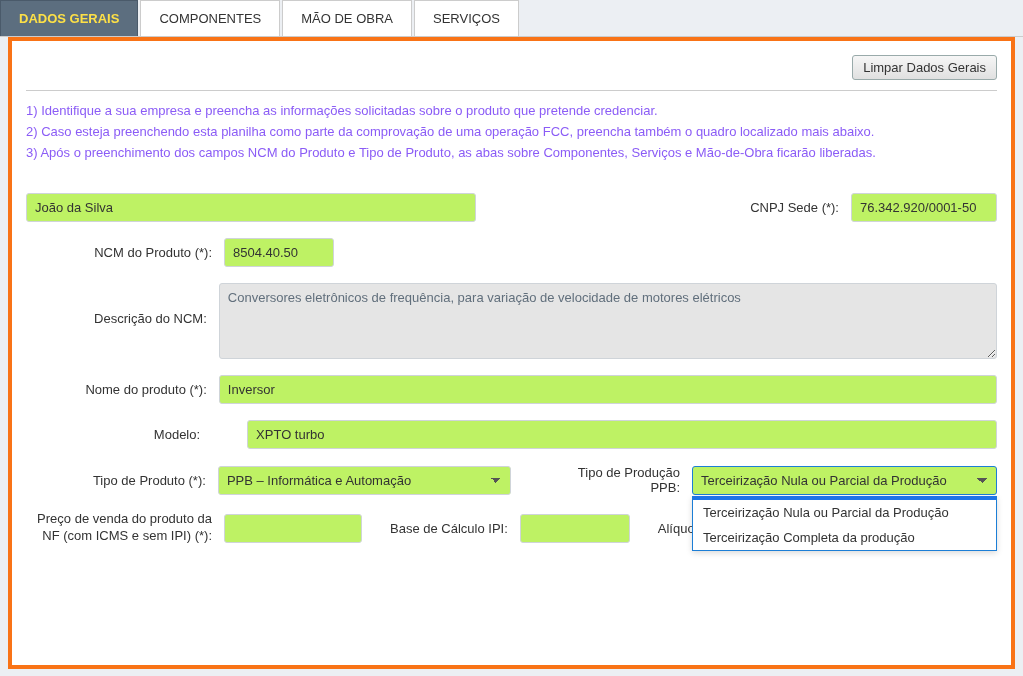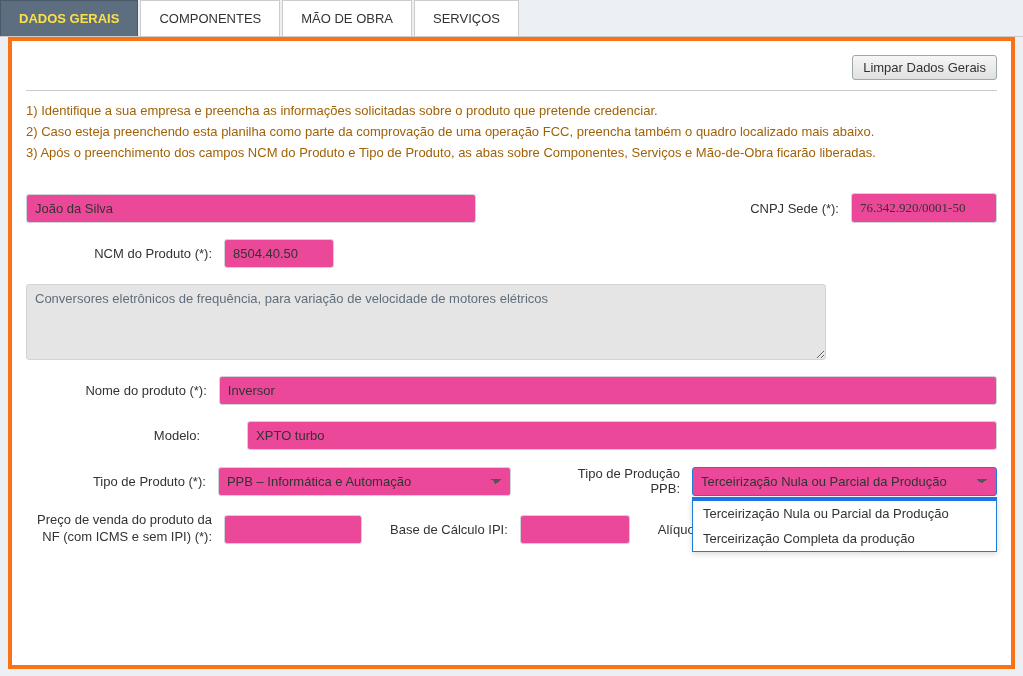--- a/index.html
+++ b/index.html
@@ -60,21 +60,21 @@
       font-size: 18px;
       color: #333;
       font-weight: 500;
       margin-bottom: 6px;
     }
     .section-line {
       border-bottom: 1px solid #ccc;
       margin-bottom: 10px;
     }
     .info-text p {
-      color: #a16207;
+      color: #8b5cf6;
       font-size: 13px;
       line-height: 1.6;
     }
     .form {
       margin-top: 30px;
     }
     .row {
       display: flex;
       align-items: center;
       margin-bottom: 16px;
@@ -85,21 +85,21 @@
       text-align: right;
       color: #333;
       font-size: 13px;
       padding-right: 4px;
     }
     .label.multiline {
       line-height: 1.3;
     }
     .input, .select, .textarea {
       border: 1px solid #cfd4d9;
-      background: #ec4899;
+      background: #bef264;
       border-radius: 3px;
       padding: 6px 8px;
       font-size: 13px;
       color: #333;
       font-family: inherit;
     }
     .textarea {
       background: #e5e5e5;
       color: #616f7c;
       resize: vertical;
@@ -155,29 +155,30 @@
     <p>1) Identifique a sua empresa e preencha as informações solicitadas sobre o produto que pretende credenciar.</p>
     <p>2) Caso esteja preenchendo esta planilha como parte da comprovação de uma operação FCC, preencha também o quadro localizado mais abaixo.</p>
     <p>3) Após o preenchimento dos campos NCM do Produto e Tipo de Produto, as abas sobre Componentes, Serviços e Mão-de-Obra ficarão liberadas.</p>
   </div>
 
   <div class="form">
 
     <div class="row">
       <input class="input" style="width: 450px;" value="João da Silva">
       <div class="label" style="width:auto; margin-left:auto">CNPJ Sede (*):</div>
-      <input class="input" style="width: 146px; font-family: Liberation Serif, serif;" value="76.342.920/0001-50">
+      <input class="input" style="width: 146px;" value="76.342.920/0001-50">
     </div>
 
     <div class="row">
       <div class="label">NCM do Produto (*):</div>
       <input class="input" style="width: 110px;" value="8504.40.50">
     </div>
 
     <div class="row" style="align-items:flex-start">
+      <div class="label" style="padding-top:28px">Descrição do NCM:</div>
       <textarea class="textarea" readonly="" style="">Conversores eletrônicos de frequência, para variação de velocidade de motores elétricos</textarea>
     </div>
 
     <div class="row">
       <div class="label">Nome do produto (*):</div>
       <input class="input" style="width: 800px;" value="Inversor">
     </div>
 
     <div class="row">
       <div class="label">Modelo:</div>

